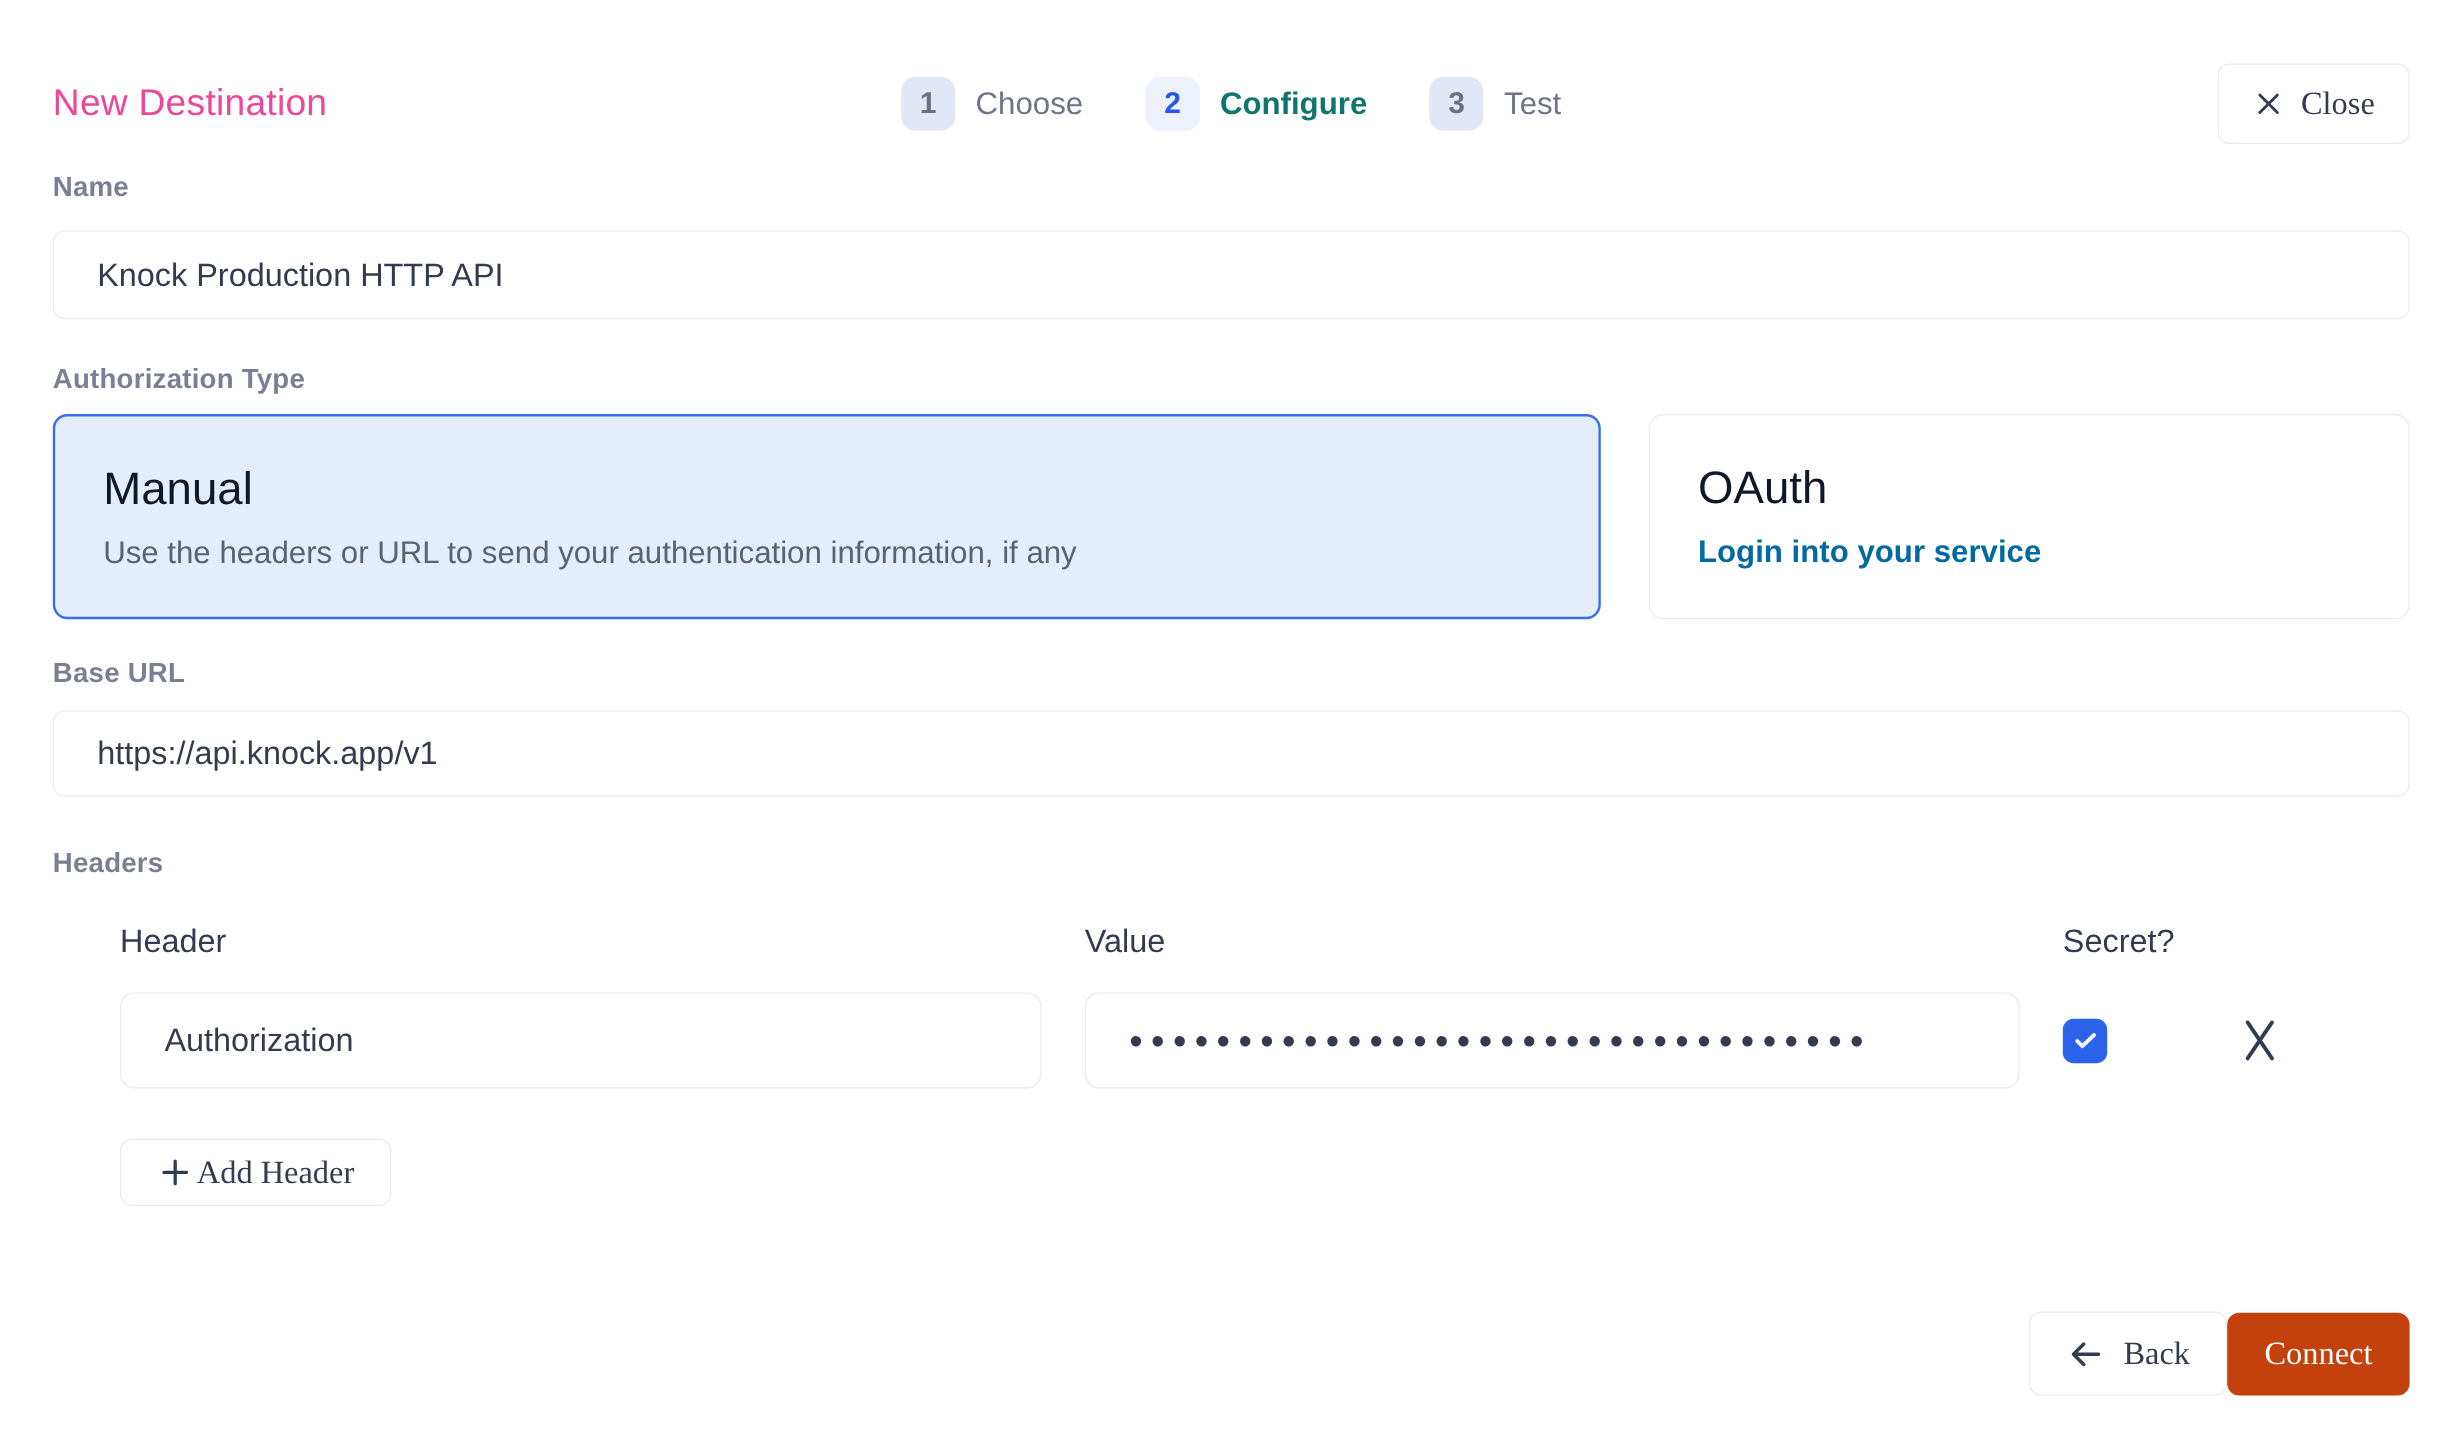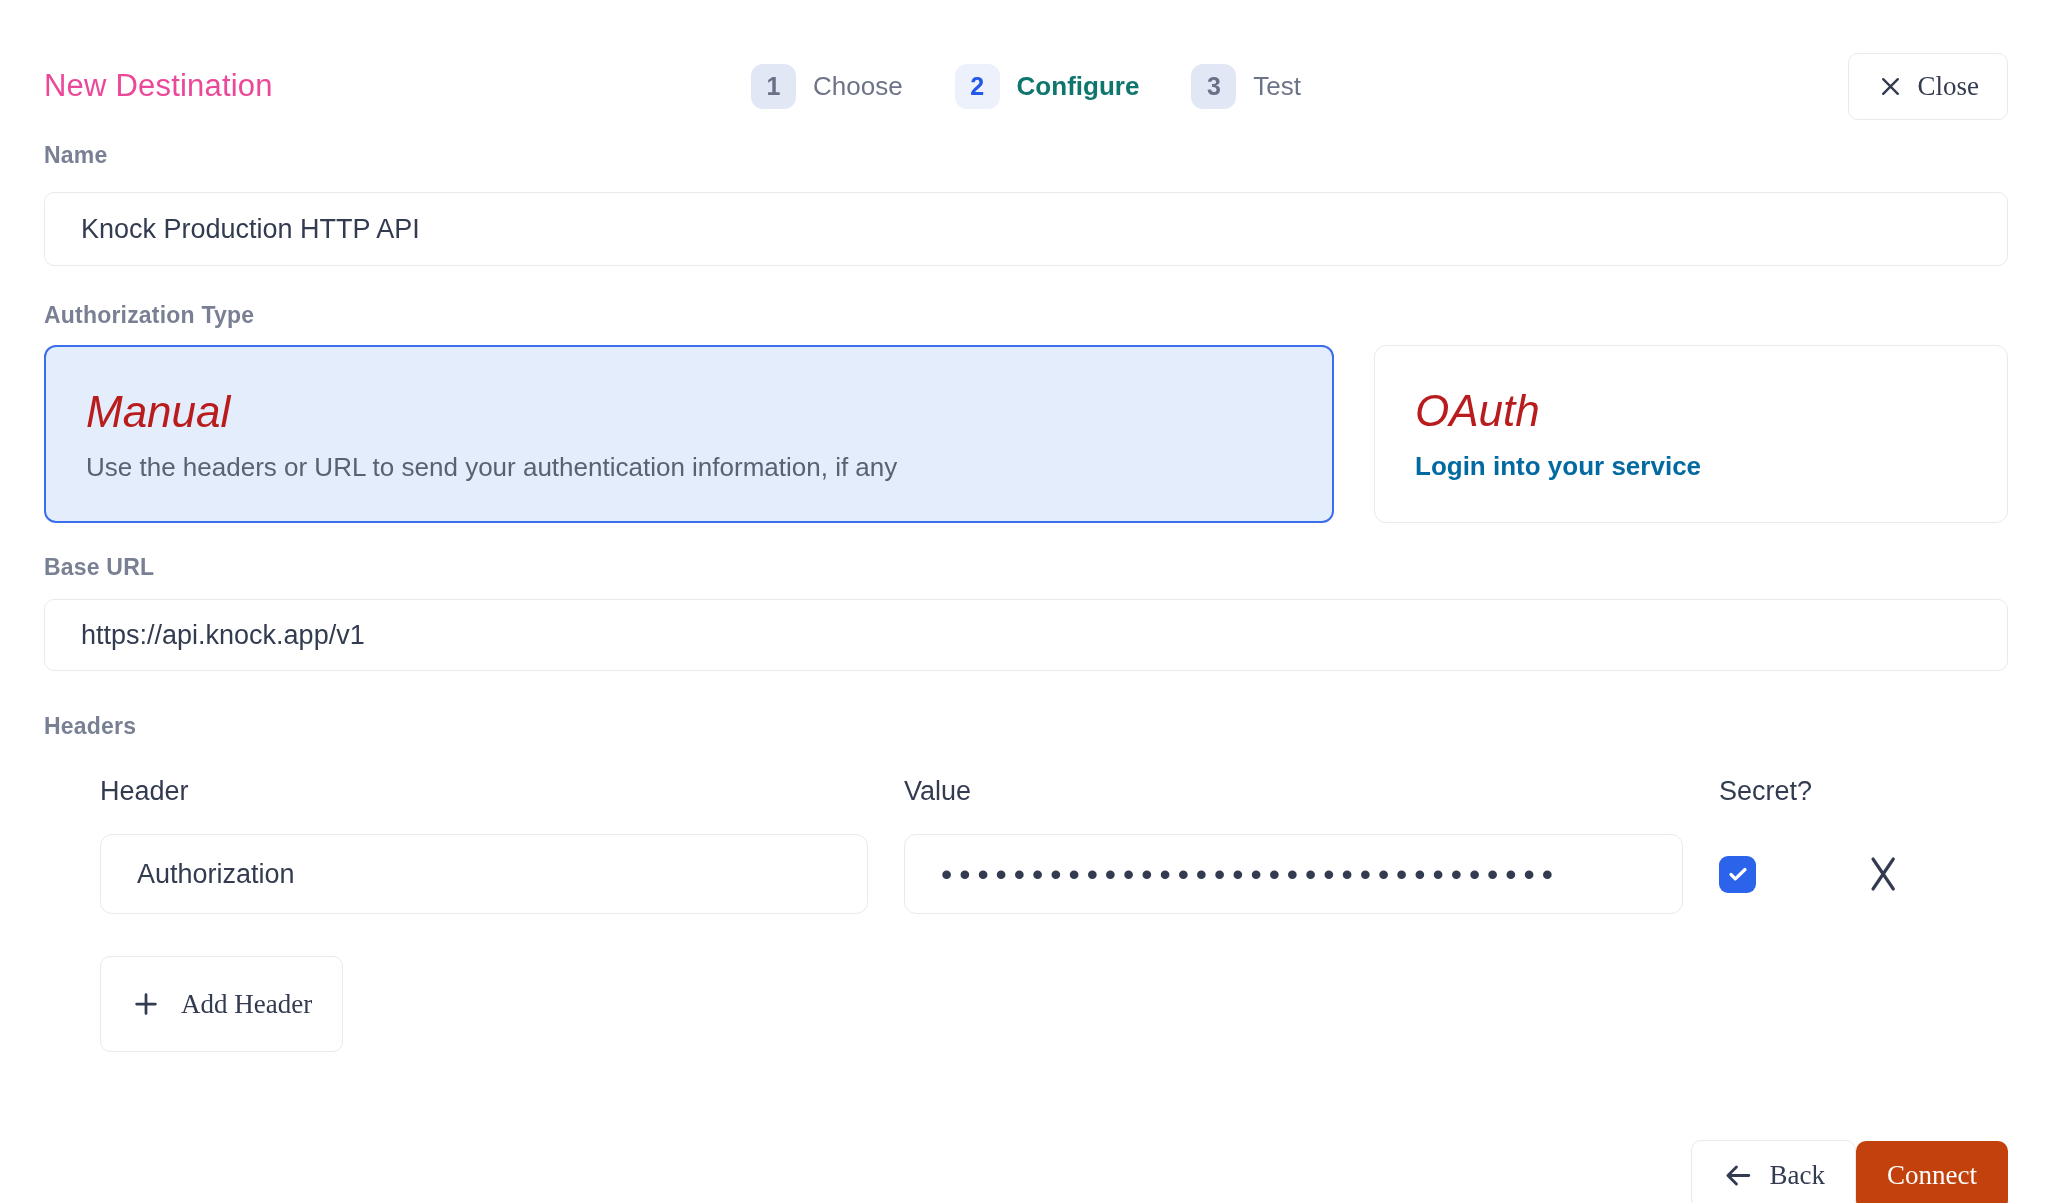--- a/index.html
+++ b/index.html
@@ -19,35 +19,35 @@
   .step.active .step-num { background:#EDF1FB; color:#2458E8; }
   .step.active .step-label { color:#0f766e; font-weight:700; }
   .topbar-right { flex:1 1 0; display:flex; justify-content:flex-end; }
 
   .btn { display:inline-flex; align-items:center; justify-content:center; background:#fff;
     border:1.5px solid #E8EAEF; border-radius:10px; font-size:27px; color:#333B50;
     cursor:pointer; font-family:Liberation Serif, serif; }
   .btn svg { flex:0 0 auto; }
   .btn-close { height:67px; padding:0 28px; gap:14px; }
   .btn-back { height:70px; padding:0 30px; gap:15px; }
-  .btn-add { height:96px; padding:0 30px; gap:20px; }
+  .btn-add { height:56px; padding:0 30px; gap:3px; }
   .btn-connect { height:69px; padding:0 31px; background:#c2410c; border:none; color:#ffffff; }
 
   
   .field-label { margin-top:22px; font-size:23px; font-weight:700; color:#7A8094; letter-spacing:.2px; }
   .text-input { display:block; width:1964px; height:74px; margin-top:23px; border:1.5px solid #E8EAEF;
     border-radius:10px; padding:0 36px; font-size:27px; color:#333B50; background:#fff;
     font-family:inherit; outline:none; }
 
   .auth-label { margin-top:36px; }
   .cards { margin-top:16px; display:flex; gap:40px; width:1964px; }
   .card { border-radius:12px; padding:40px 40px 38px 40px; min-height:170px; cursor:pointer; }
   .card-manual { width:1290px; background:#E4EDFC; border:2px solid #3B6EE9; }
   .card-oauth { flex:1 1 0; background:#ffffff; border:1.5px solid #E8EAEF; }
-  .card-title { font-size:44px; font-weight:400; color:#b91c1c;font-style:italic; }
+  .card-title { font-size:38px; font-weight:400; color:#0f172a; }
   .card-desc { margin-top:15px; font-size:26px; color:#5A6173; }
 
   .baseurl-label { margin-top:31px; }
   .baseurl-input { margin-top:18px; height:72px; }
 
   .headers-label { margin-top:42px; }
   .hdr-grid { margin-left:56px; display:grid; grid-template-columns:768px 779px auto; column-gap:36px; }
   .hdr-cols { margin-top:36px; }
   .col-head { font-size:27px; color:#333B50; }
   .hdr-row { margin-top:27px; align-items:center; }

